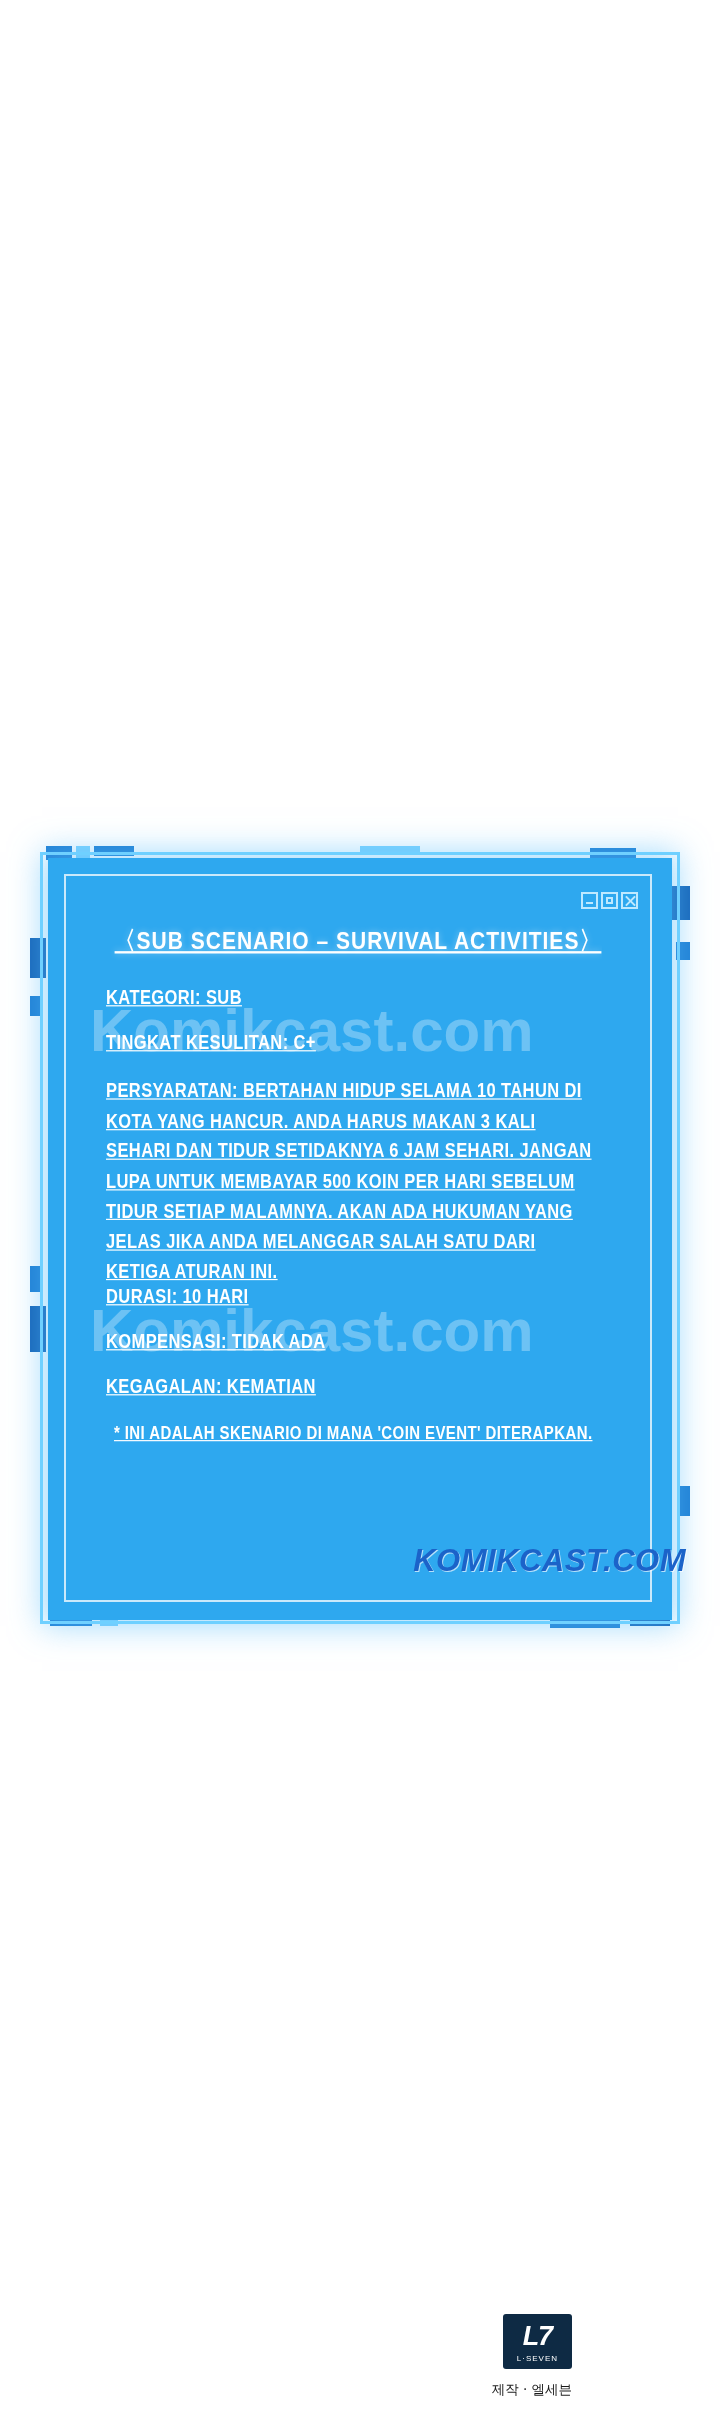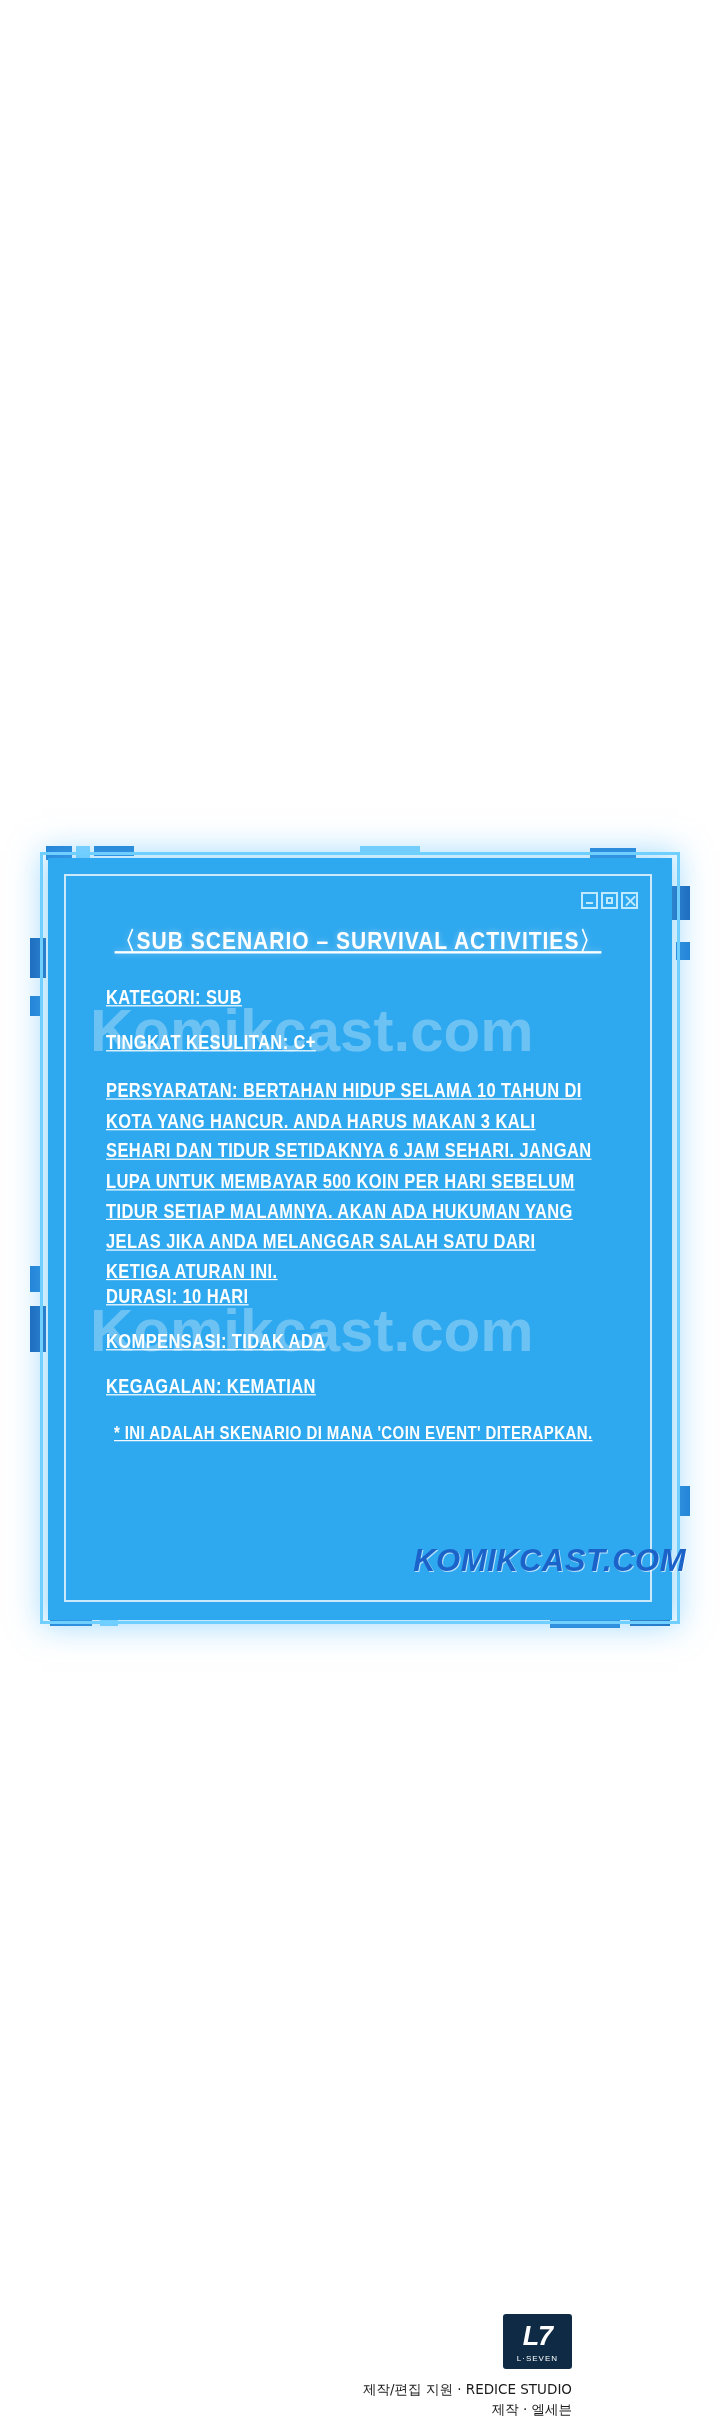--- a/index.html
+++ b/index.html
@@ -277,15 +277,14 @@
   </div>
 </div>
 
 <div class="wm-brand">KOMIKCAST.COM</div>
 
 <div class="footer">
   <div class="logo-box">
     <div class="logo-mark">L7</div>
     <div class="logo-sub">L·SEVEN</div>
   </div>
-  <div class="credit">제작/편집 지원 · REDICE STUDIO</div>
   <div class="credit">제작 · 엘세븐</div>
 </div>
 
 </body></html>

